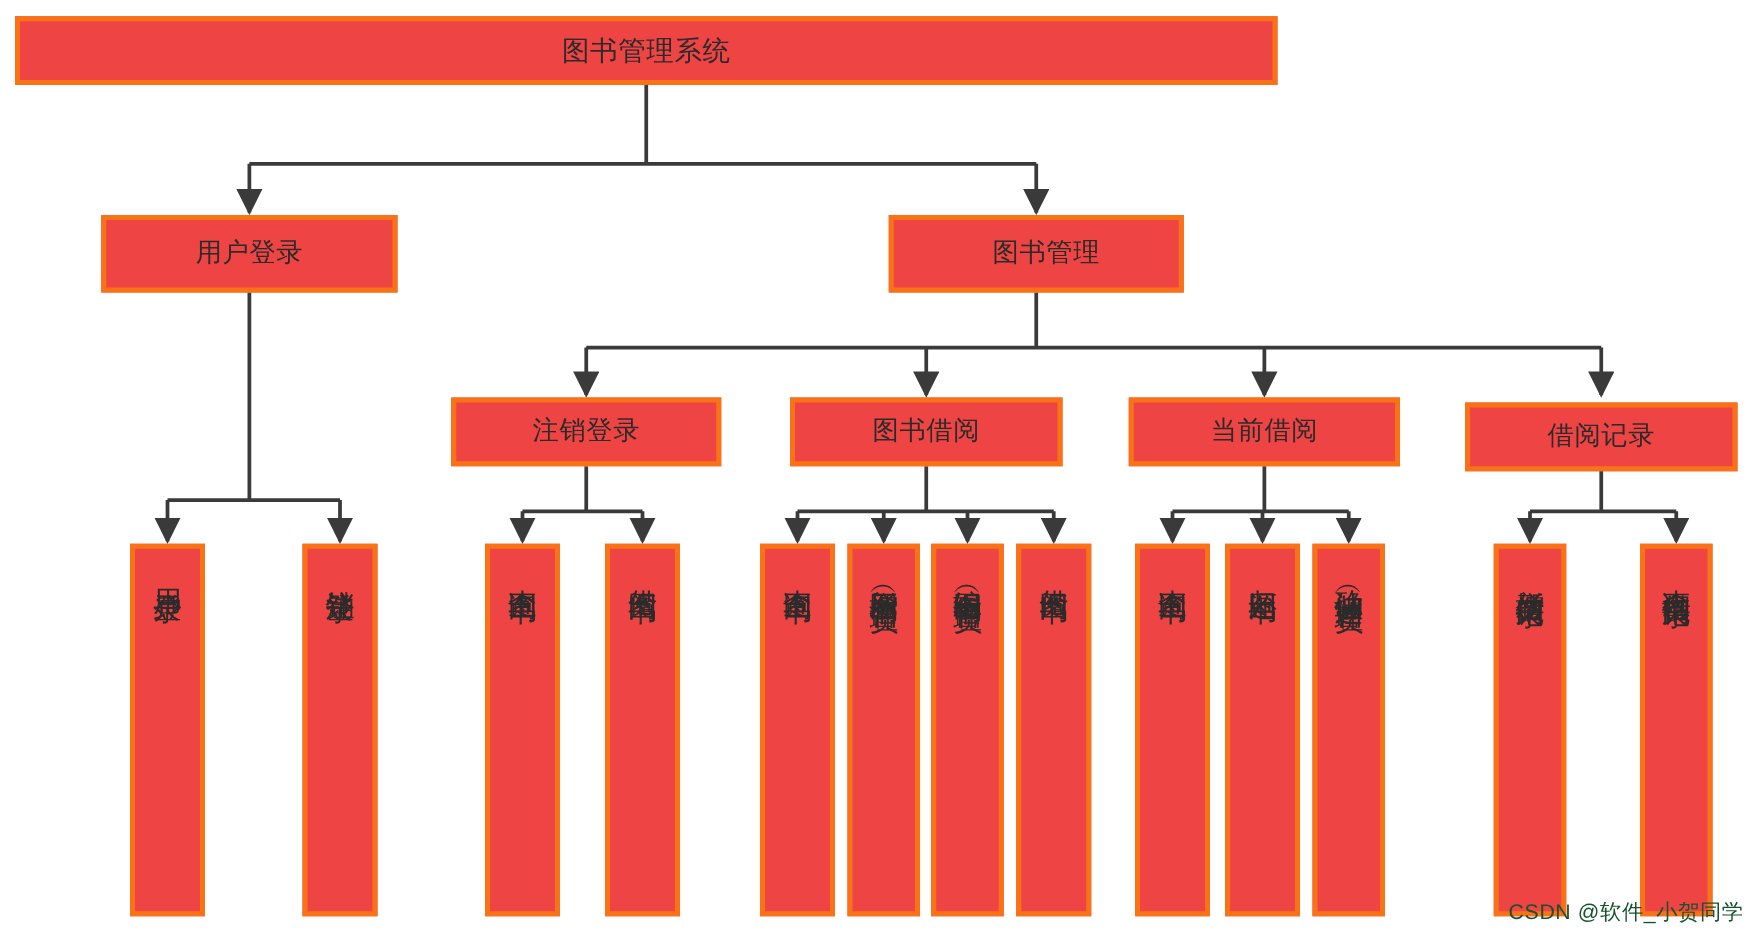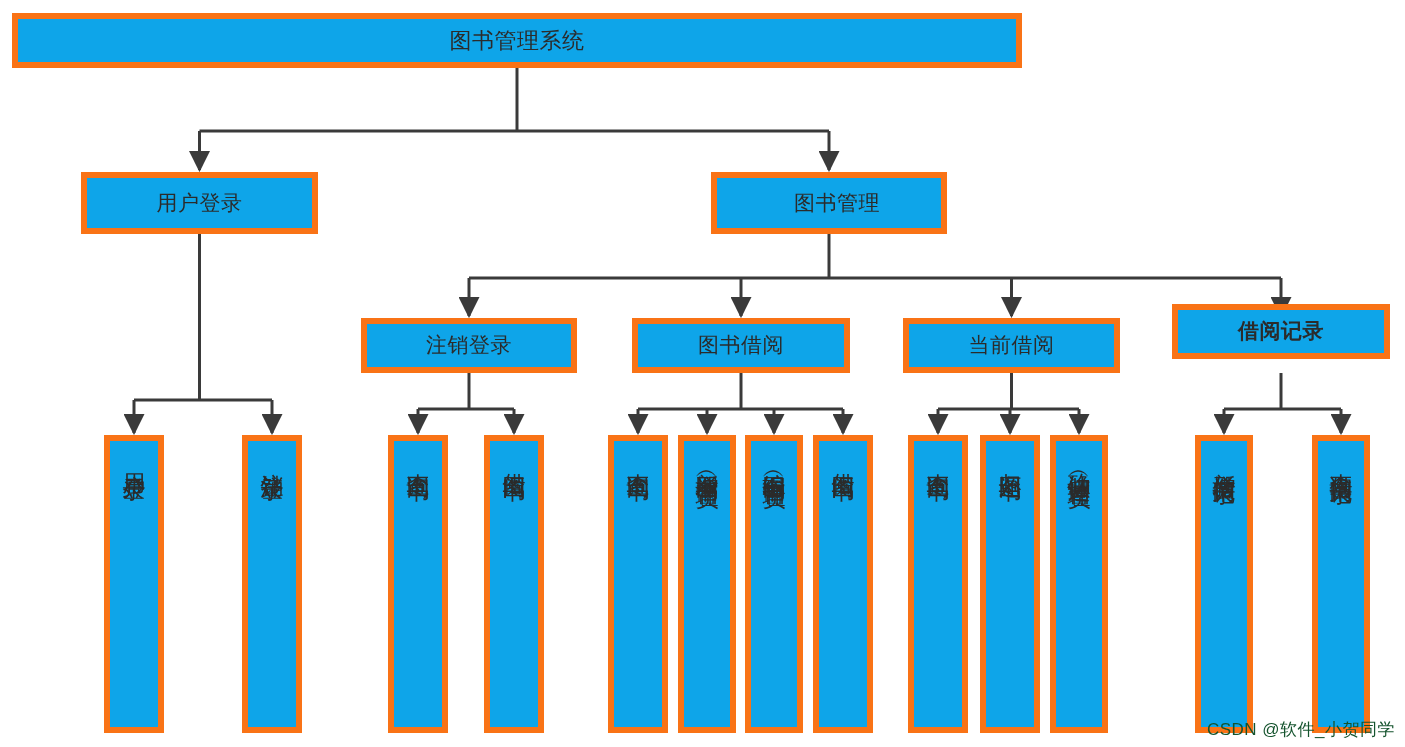--- a/index.html
+++ b/index.html
@@ -22,22 +22,22 @@
     position: absolute;
     left: 0;
     top: 0;
     width: 1405px;
     height: 747px;
     pointer-events: none;
   }
   .node {
     position: absolute;
     box-sizing: border-box;
-    background: #0ea5e9;
-    border: 6px solid #f97316;
+    background: #ef4444;
+    border: 4px solid #f97316;
     display: flex;
     align-items: center;
     justify-content: center;
     color: #2b2b2b;
     line-height: 1.18;
     z-index: 2;
   }
   .node-label {
     display: block;
     text-align: center;
@@ -134,21 +134,21 @@
       </div>
       <div class="node horizontal" style="left: 361px; top: 318px; width: 216px; height: 55px;">
         <span class="node-label">注销登录</span>
       </div>
       <div class="node horizontal" style="left: 632px; top: 318px; width: 218px; height: 55px;">
         <span class="node-label">图书借阅</span>
       </div>
       <div class="node horizontal" style="left: 903px; top: 318px; width: 217px; height: 55px;">
         <span class="node-label">当前借阅</span>
       </div>
-      <div class="node horizontal" style="left: 1172px; top: 304px; width: 218px; height: 55px; font-weight: bold;">
+      <div class="node horizontal" style="left: 1172px; top: 322px; width: 218px; height: 55px;">
         <span class="node-label">借阅记录</span>
       </div>
       <div class="node vertical" style="left: 104px; top: 435px; width: 60px; height: 298px;">
         <span class="node-label">用户登录</span>
       </div>
       <div class="node vertical" style="left: 242px; top: 435px; width: 60px; height: 298px;">
         <span class="node-label">注销登录</span>
       </div>
       <div class="node vertical" style="left: 388px; top: 435px; width: 60px; height: 298px;">
         <span class="node-label">查询图书</span>

